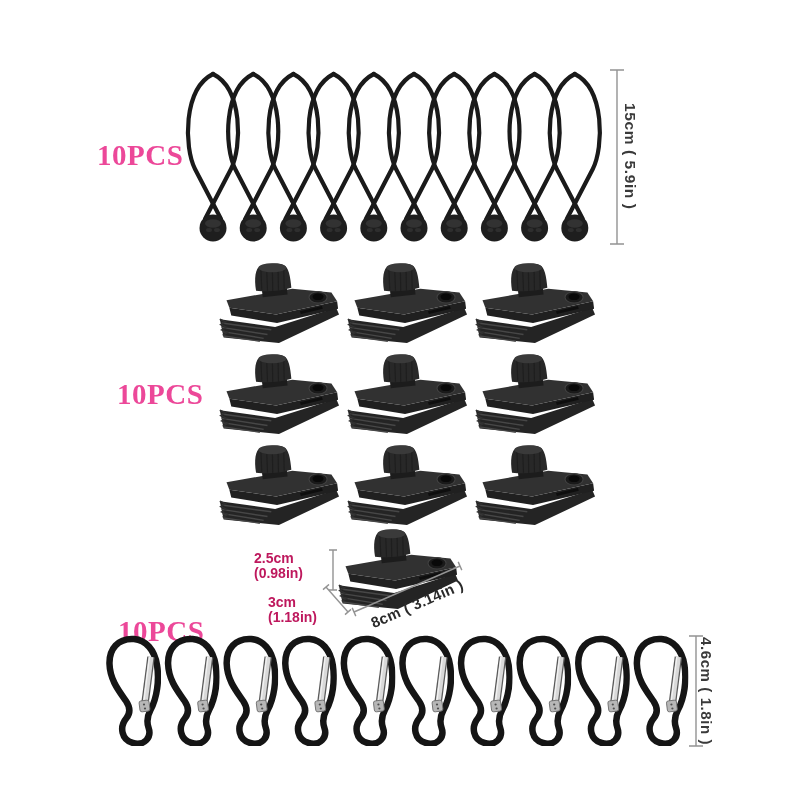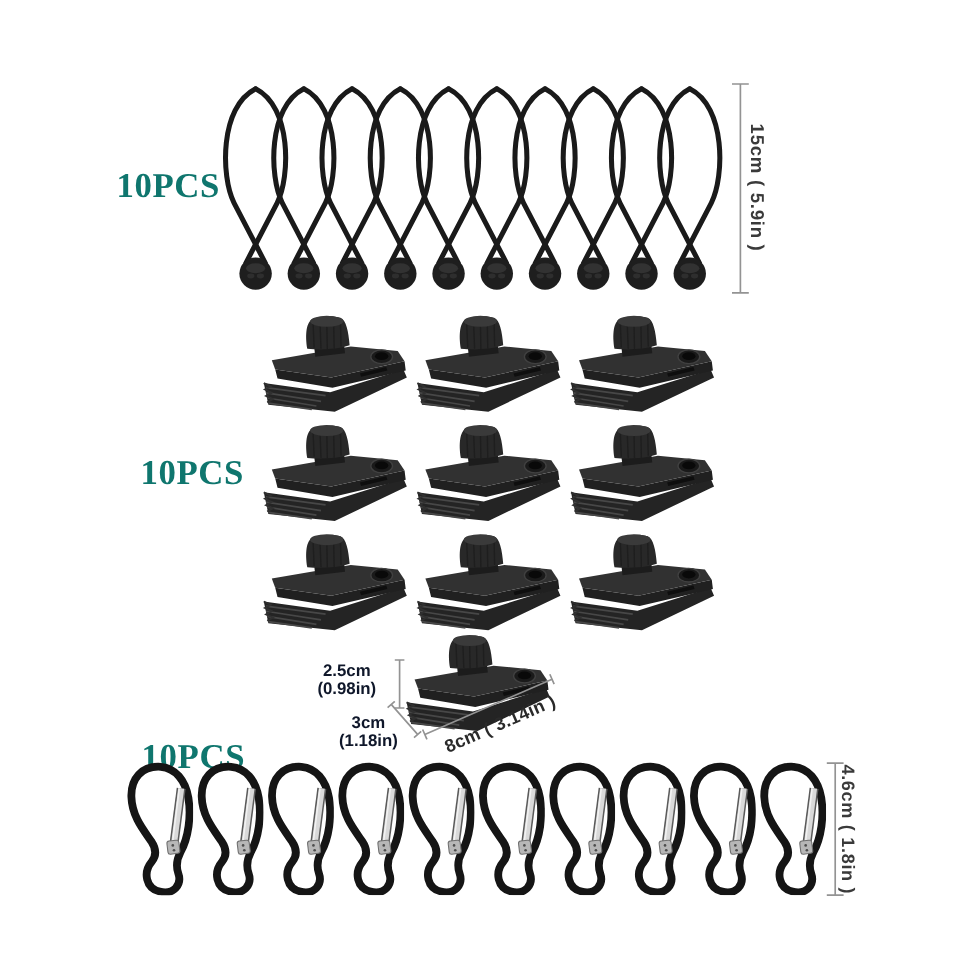--- a/index.html
+++ b/index.html
@@ -4,33 +4,33 @@
 <style>
   html,body{margin:0;padding:0;background:#fff;}
   .stage{
     position:relative;width:800px;height:800px;background:#ffffff;overflow:hidden;
     font-family:"Liberation Sans",sans-serif;
   }
   .abs{position:absolute;}
   .pcs-label{
     position:absolute;
     font-family:"Liberation Serif",serif;
-    font-weight:700;font-size:29px;color:#0f766e;letter-spacing:.5px;
+    font-weight:700;font-size:29px;color:#ec4899;letter-spacing:.5px;
     white-space:nowrap;
   }
   .vdim{
     position:absolute;
     writing-mode:vertical-rl;
     display:flex;align-items:center;justify-content:center;
     font-size:15.5px;font-weight:600;color:#3a3a3a;letter-spacing:.6px;
     white-space:nowrap;
   }
   .dim-block{
-    position:absolute;text-align:center;
-    font-size:14px;font-weight:700;color:#0f172a;line-height:14.5px;
+    position:absolute;text-align:left;
+    font-size:14px;font-weight:700;color:#be185d;line-height:14.5px;
     white-space:nowrap;
   }
   .dim-rot{
     position:absolute;text-align:center;
     font-size:15px;font-weight:700;color:#2a2a2a;letter-spacing:.3px;
     white-space:nowrap;
   }
   .dimline{stroke:#939393;stroke-width:1.4;fill:none;}
 </style>
 </head>

